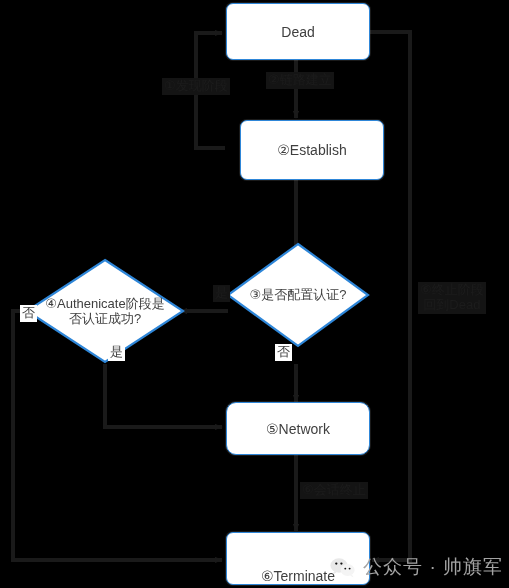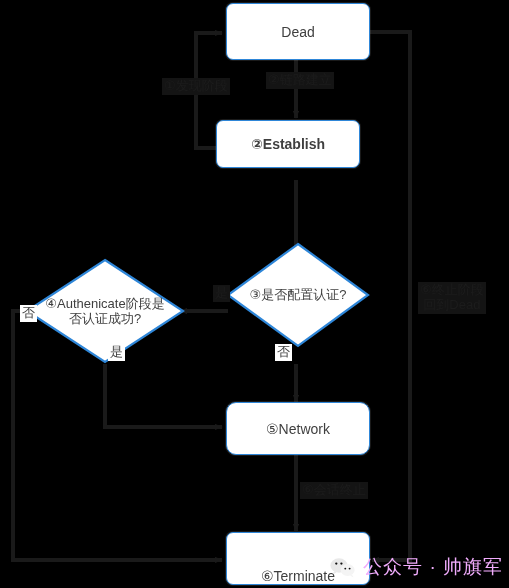--- a/index.html
+++ b/index.html
@@ -17,21 +17,21 @@
   .diamond .dtext{position:absolute;left:0;top:0;width:100%;height:100%;
         display:flex;align-items:center;justify-content:center;text-align:center;
         color:#3f3f3f;font-size:13px;line-height:1.18;padding:0 18px;
         box-sizing:border-box;}
 
   .elabel{position:absolute;background:#fff;color:#3f3f3f;font-size:13px;
           line-height:1.15;padding:1px 2px;text-align:center;white-space:pre;}
   .elabel.dark{background:#141414;color:#1c1c1c;text-shadow:none;}
 
   #watermark{position:absolute;right:6px;bottom:8px;display:flex;align-items:center;
-             gap:7px;color:#f0abfc;font-size:19px;letter-spacing:1px;}
+             gap:7px;color:#a3a3a3;font-size:19px;letter-spacing:1px;}
   .wx{width:26px;height:21px;position:relative;}
 </style>
 </head>
 <body>
 
 <div id="stage">
 
   <svg id="wires">
     <defs>
       <marker id="ar" markerWidth="9" markerHeight="9" refX="7.2" refY="3.2" orient="auto" markerUnits="userSpaceOnUse">
@@ -57,21 +57,21 @@
       <path d="M30,311 L13,311 L13,560 L222,560" marker-end="url(#ar)"></path>
 
       <path d="M296,455 L296,531" marker-end="url(#ar)"></path>
     </g>
   </svg>
 
   <div class="node" style="left:226px;top:3px;width:144px;height:57px;">
     <span>Dead</span>
   </div>
 
-  <div class="node" style="left:216px;top:120px;width:144px;height:48px;font-weight:bold;">
+  <div class="node" style="left:240px;top:120px;width:144px;height:60px;">
     <span>②Establish</span>
   </div>
 
   <div class="diamond" style="left:25px;top:258px;width:160px;height:106px;">
     <svg class="dshape" viewBox="0 0 160 106">
       <polygon points="80,2 158,53 80,104 2,53" fill="#ffffff" stroke="#2e86d8" stroke-width="2.2"></polygon>
     </svg>
     <div class="dtext">④Authenicate阶段是否认证成功?</div>
   </div>
 

